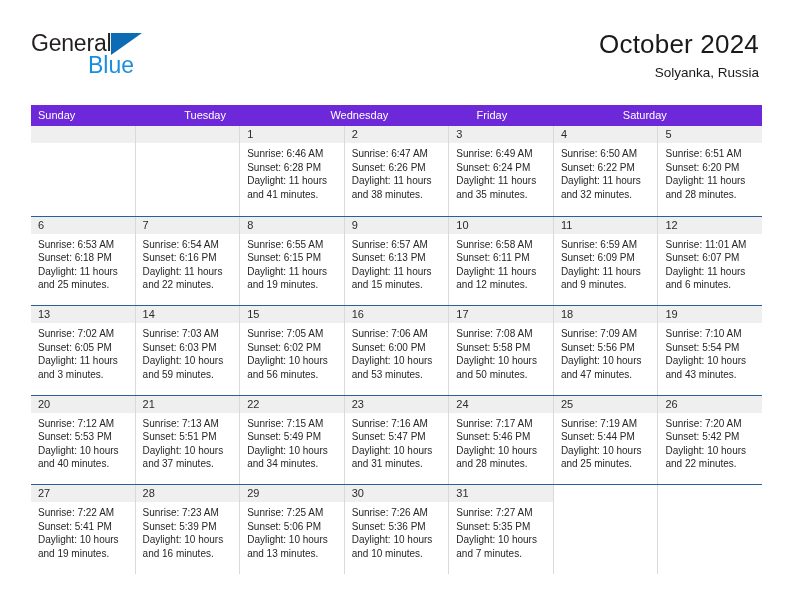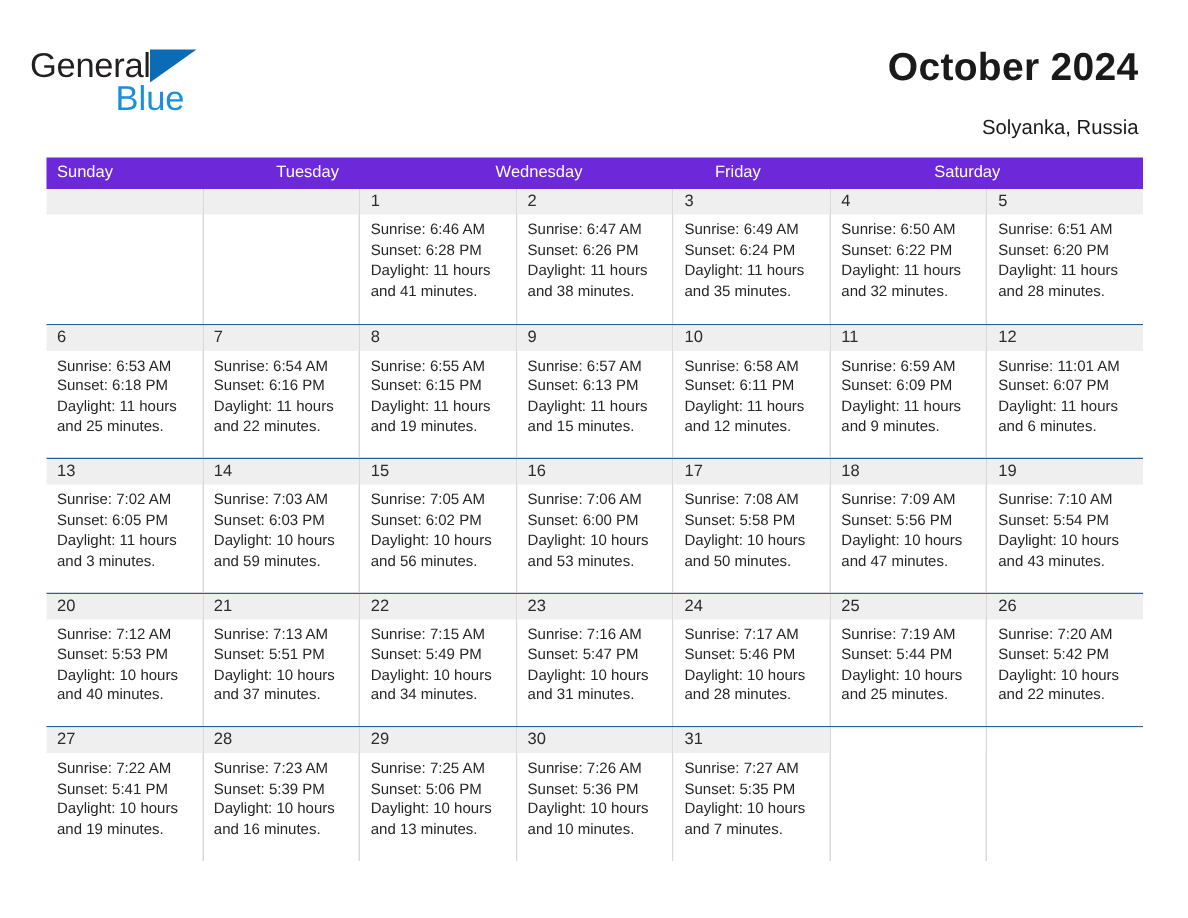--- a/index.html
+++ b/index.html
@@ -19,21 +19,21 @@
   }
 
   
   .top {
     position: relative;
     height: 78px;
     padding: 22px 33px 0 31px;
   }
   .brand {
     position: absolute;
-    left: 20px;
+    left: 31px;
     top: 30px;
     line-height: 1;
     user-select: none;
   }
   .brand-row1 {
     display: flex;
     align-items: flex-start;
   }
   .brand-general {
     font-size: 23px;
@@ -59,31 +59,31 @@
   }
 
   .titles {
     position: absolute;
     right: 33px;
     top: 28px;
     text-align: right;
   }
   .cal-title {
     font-size: 26px;
-    font-weight: 700;
+    font-weight: 400;
     color: #1a1a1a;
     line-height: 32px;
     letter-spacing: 0.2px;
   }
   .cal-sub {
     font-size: 13.5px;
     font-weight: 400;
     color: #1a1a1a;
     line-height: 20px;
-    margin-top: 15px;
+    margin-top: 3px;
   }
 
   
   .calendar {
     position: absolute;
     left: 31px;
     top: 105px;
     width: 731px;
   }
   .weekdays {

